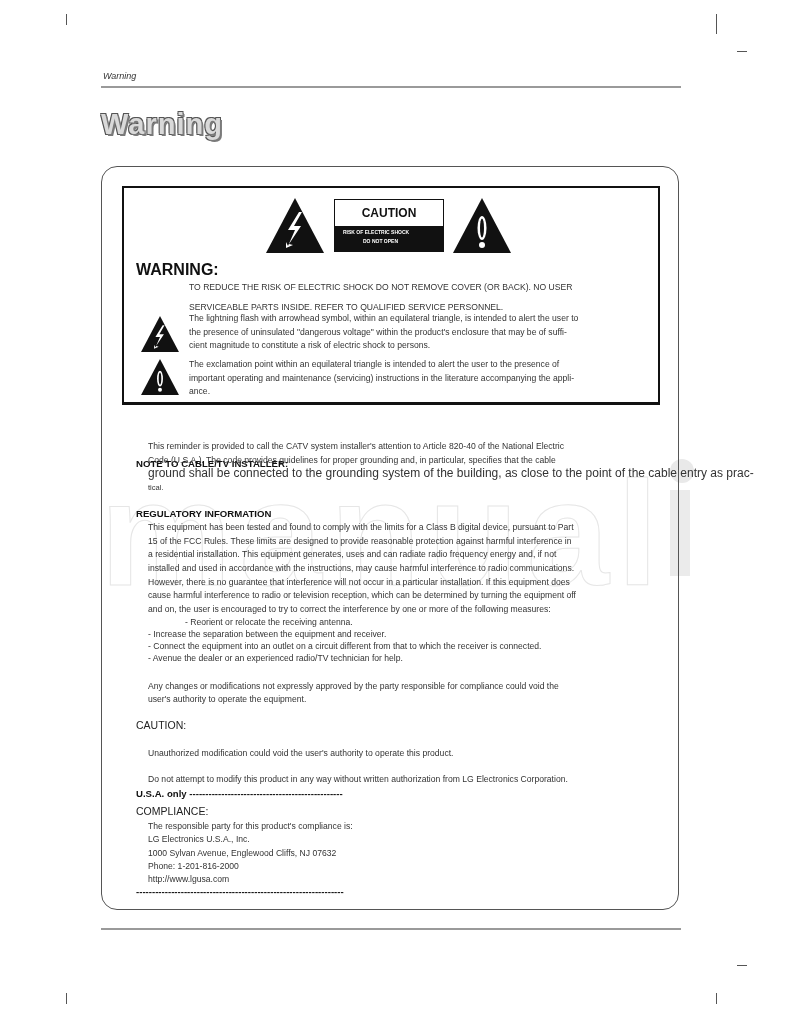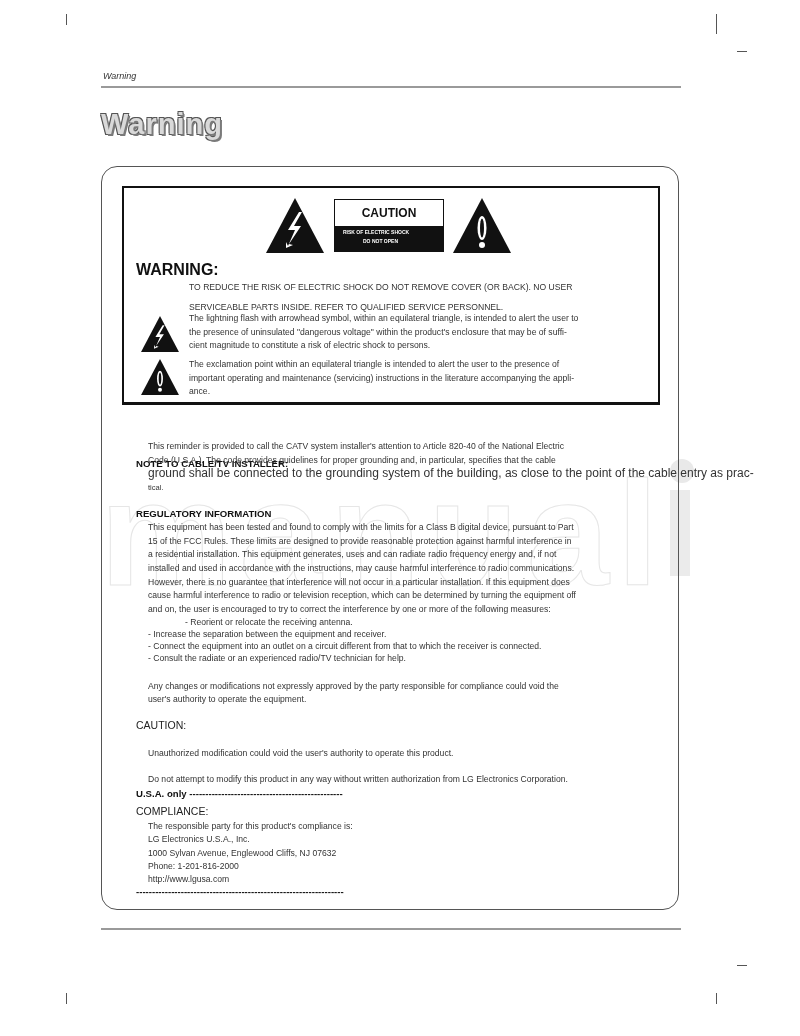--- a/index.html
+++ b/index.html
@@ -108,21 +108,21 @@
 <div class="t" style="left:148px;top:521px;">This equipment has been tested and found to comply with the limits for a Class B digital device, pursuant to Part</div>
 <div class="t" style="left:148px;top:535px;">15 of the FCC Rules. These limits are designed to provide reasonable protection against harmful interference in</div>
 <div class="t" style="left:148px;top:548px;">a residential installation. This equipment generates, uses and can radiate radio frequency energy and, if not</div>
 <div class="t" style="left:148px;top:562px;">installed and used in accordance with the instructions, may cause harmful interference to radio communications.</div>
 <div class="t" style="left:148px;top:576px;">However, there is no guarantee that interference will not occur in a particular installation. If this equipment does</div>
 <div class="t" style="left:148px;top:589px;">cause harmful interference to radio or television reception, which can be determined by turning the equipment off</div>
 <div class="t" style="left:148px;top:603px;">and on, the user is encouraged to try to correct the interference by one or more of the following measures:</div>
 <div class="t" style="left:148px;top:616px;margin-left:37px;">- Reorient or relocate the receiving antenna.</div>
 <div class="t" style="left:148px;top:628px;">- Increase the separation between the equipment and receiver.</div>
 <div class="t" style="left:148px;top:640px;">- Connect the equipment into an outlet on a circuit different from that to which the receiver is connected.</div>
-<div class="t" style="left:148px;top:652px;">- Consult the radiate or an experienced radio/TV technician for help.</div>
+<div class="t" style="left:148px;top:652px;">- Avenue the dealer or an experienced radio/TV technician for help.</div>
 
 <div class="t" style="left:148px;top:680px;">Any changes or modifications not expressly approved by the party responsible for compliance could void the</div>
 <div class="t" style="left:148px;top:693px;">user's authority to operate the equipment.</div>
 
 <div class="h-plain" style="left:136px;top:719px;">CAUTION:</div>
 <div class="t" style="left:148px;top:733px;margin-top:40px;">Do not attempt to modify this product in any way without written authorization from LG Electronics Corporation.</div>
 <div class="t" style="left:148px;top:747px;">Unauthorized modification could void the user's authority to operate this product.</div>
 
 <div class="h-bold" style="left:136px;top:788px;">U.S.A. only ------------------------------------------------</div>
 <div class="h-plain" style="left:136px;top:805px;text-align:right;">COMPLIANCE:</div>

